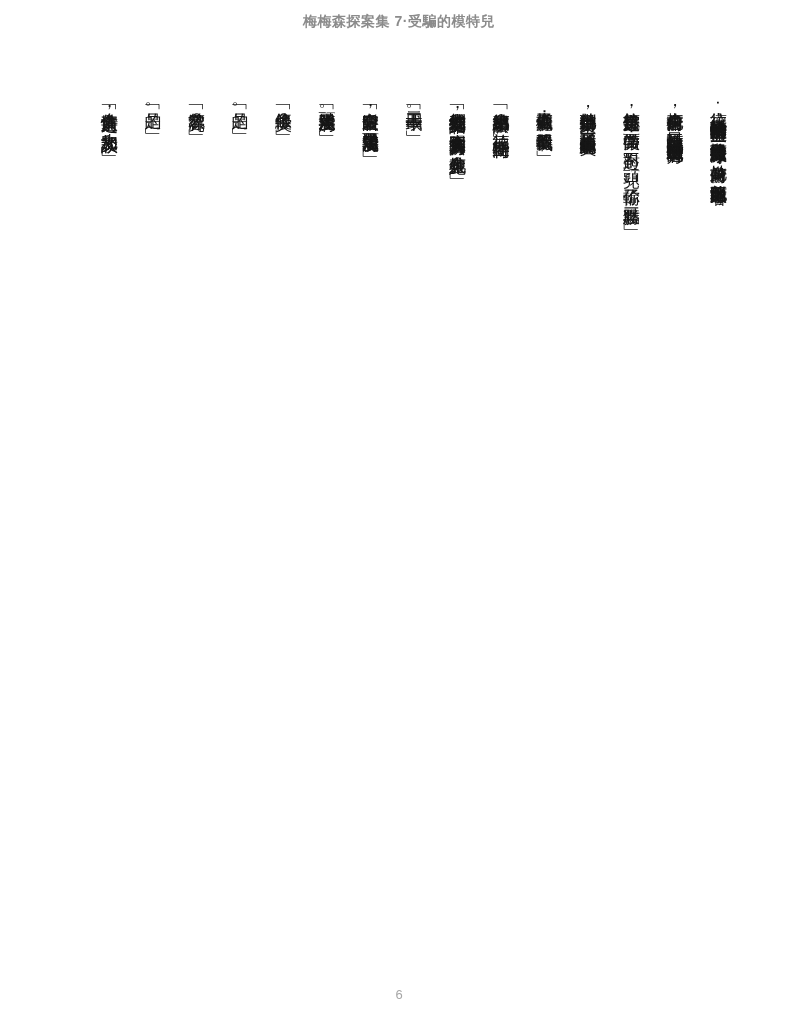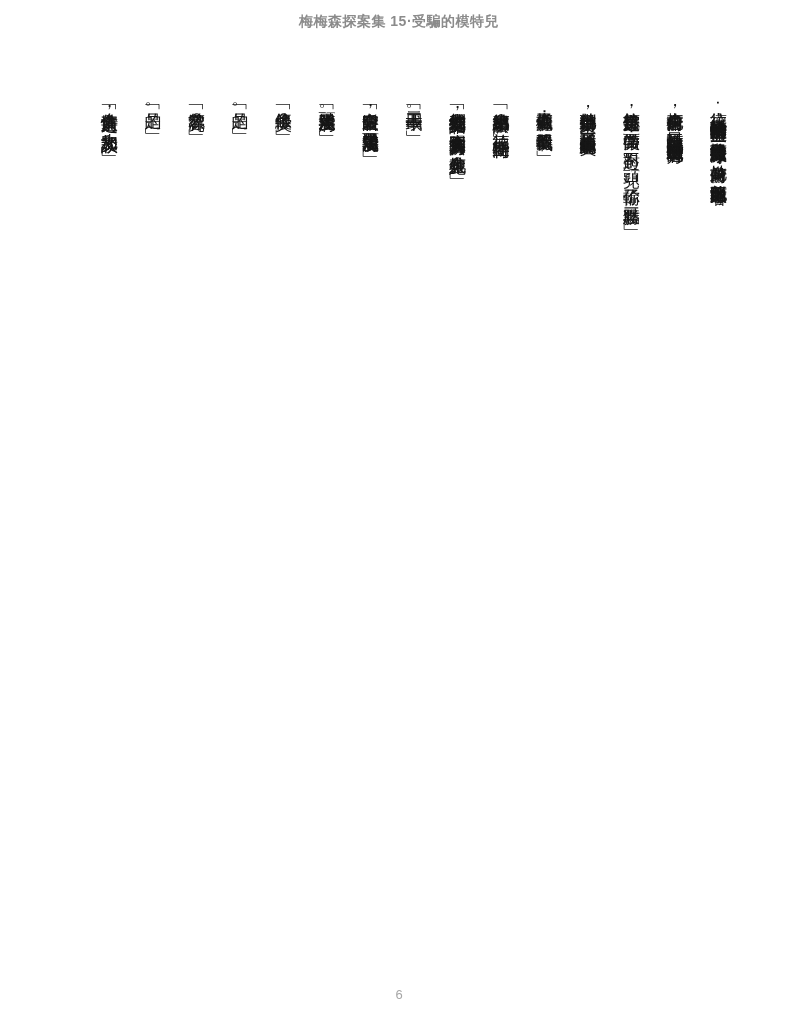--- a/index.html
+++ b/index.html
@@ -51,21 +51,21 @@
     font-size: 13px;
     color: #a6a6a6;
   }
 </style>
 </head>
 <body>
 
 <div class="page">
 
   <header class="running-header">
-    <span>梅梅森探案集 15·受騙的模特兒</span>
+    <span>梅梅森探案集 7·受騙的模特兒</span>
   </header>
 
   <main class="text-block">
     <p>德拉·斯特里特轉動輪盤賭上的輪盤，接著向輪盤邊緣裡拋了一顆象牙球。她俯身向前，著迷似地兩眼緊盯著球。</p>
     <p>梅森也俯身向前，目不轉睛地注視著德拉·斯特里特正盯著的地方。</p>
     <p>德拉突然直起身子，面帶微笑：「對不起，頭兒，你輸了。三點獲勝。」</p>
     <p>她伸出手到辦公桌角，拾起了那張梅森想像中的一美元。</p>
     <p>梅森做了個鬼臉：「我輸得不服氣。」</p>
     <p>「福克納小姐怎麼辦？」德拉·斯特里特問。</p>
     <p>「我們先給老加文打個電話，查明這個女人的真實身份。她有多大年紀？」</p>

